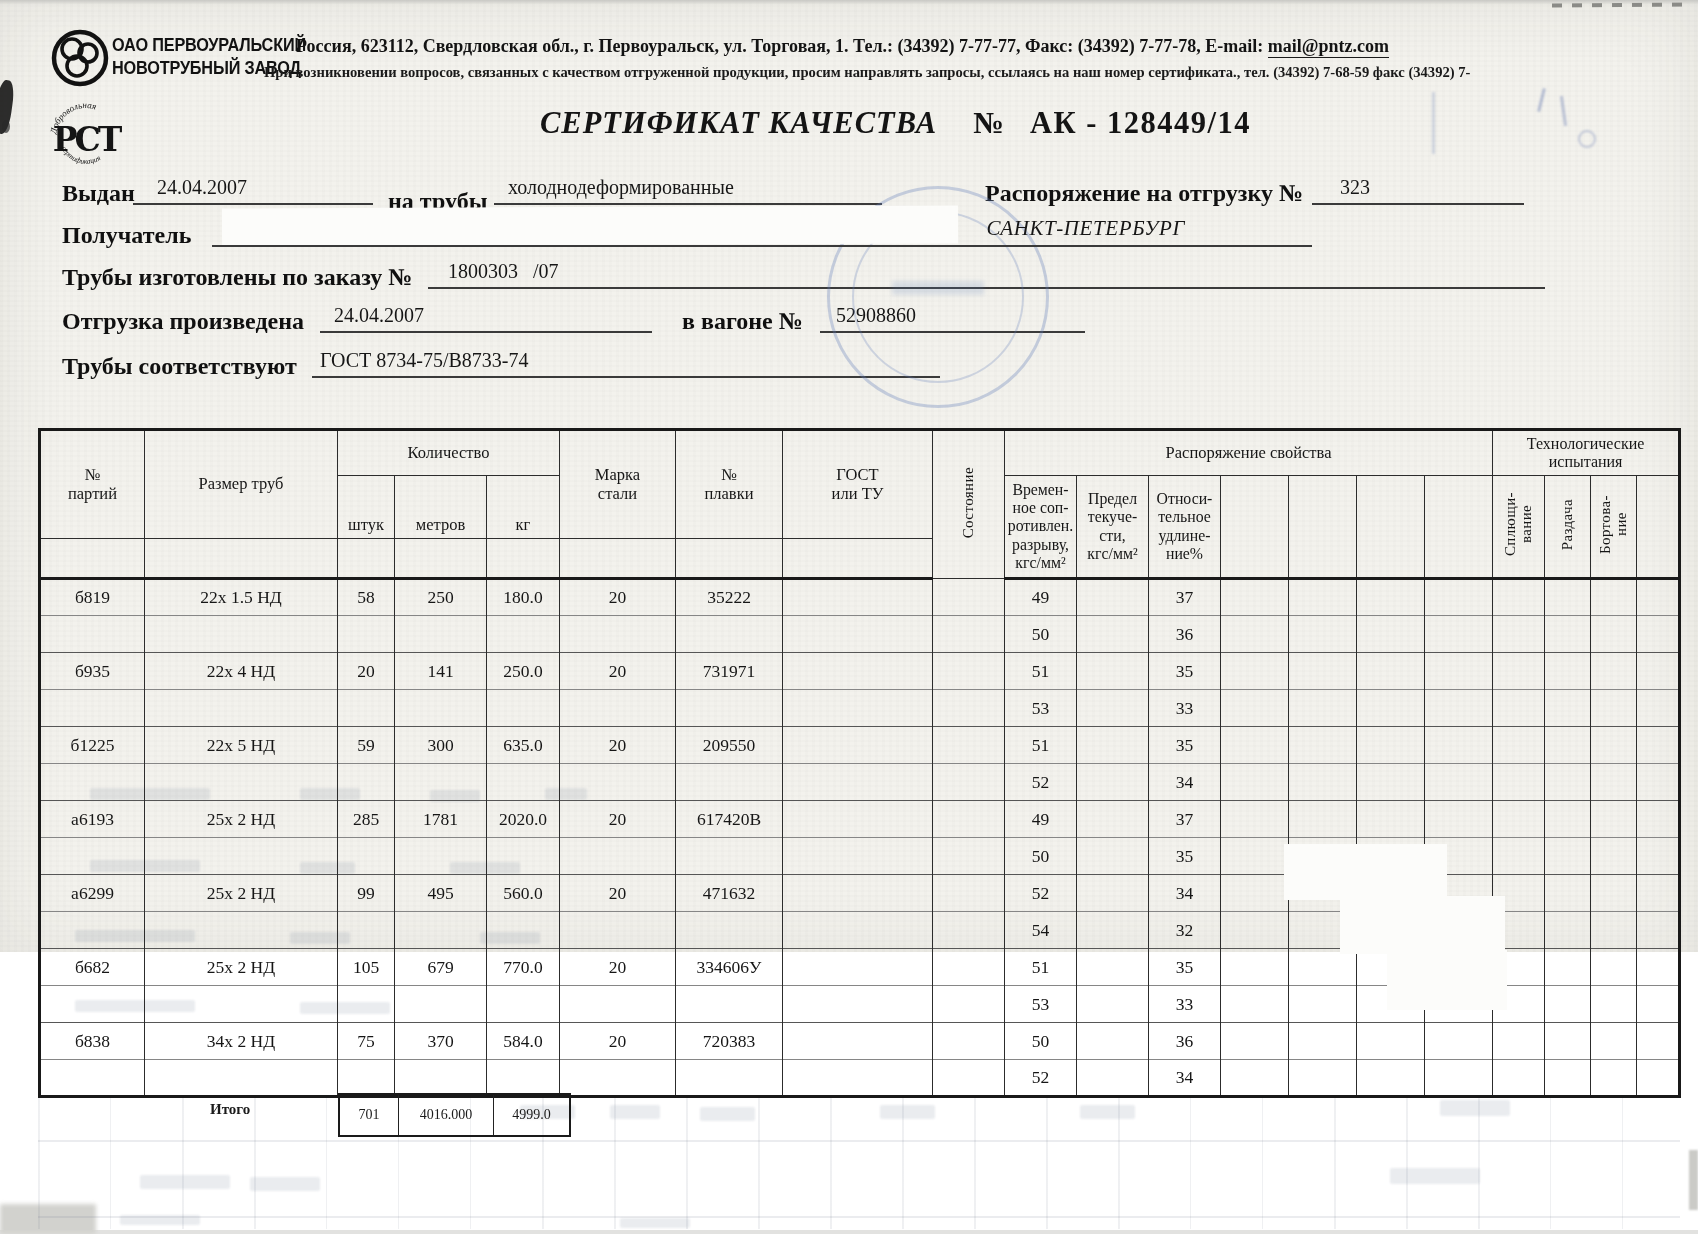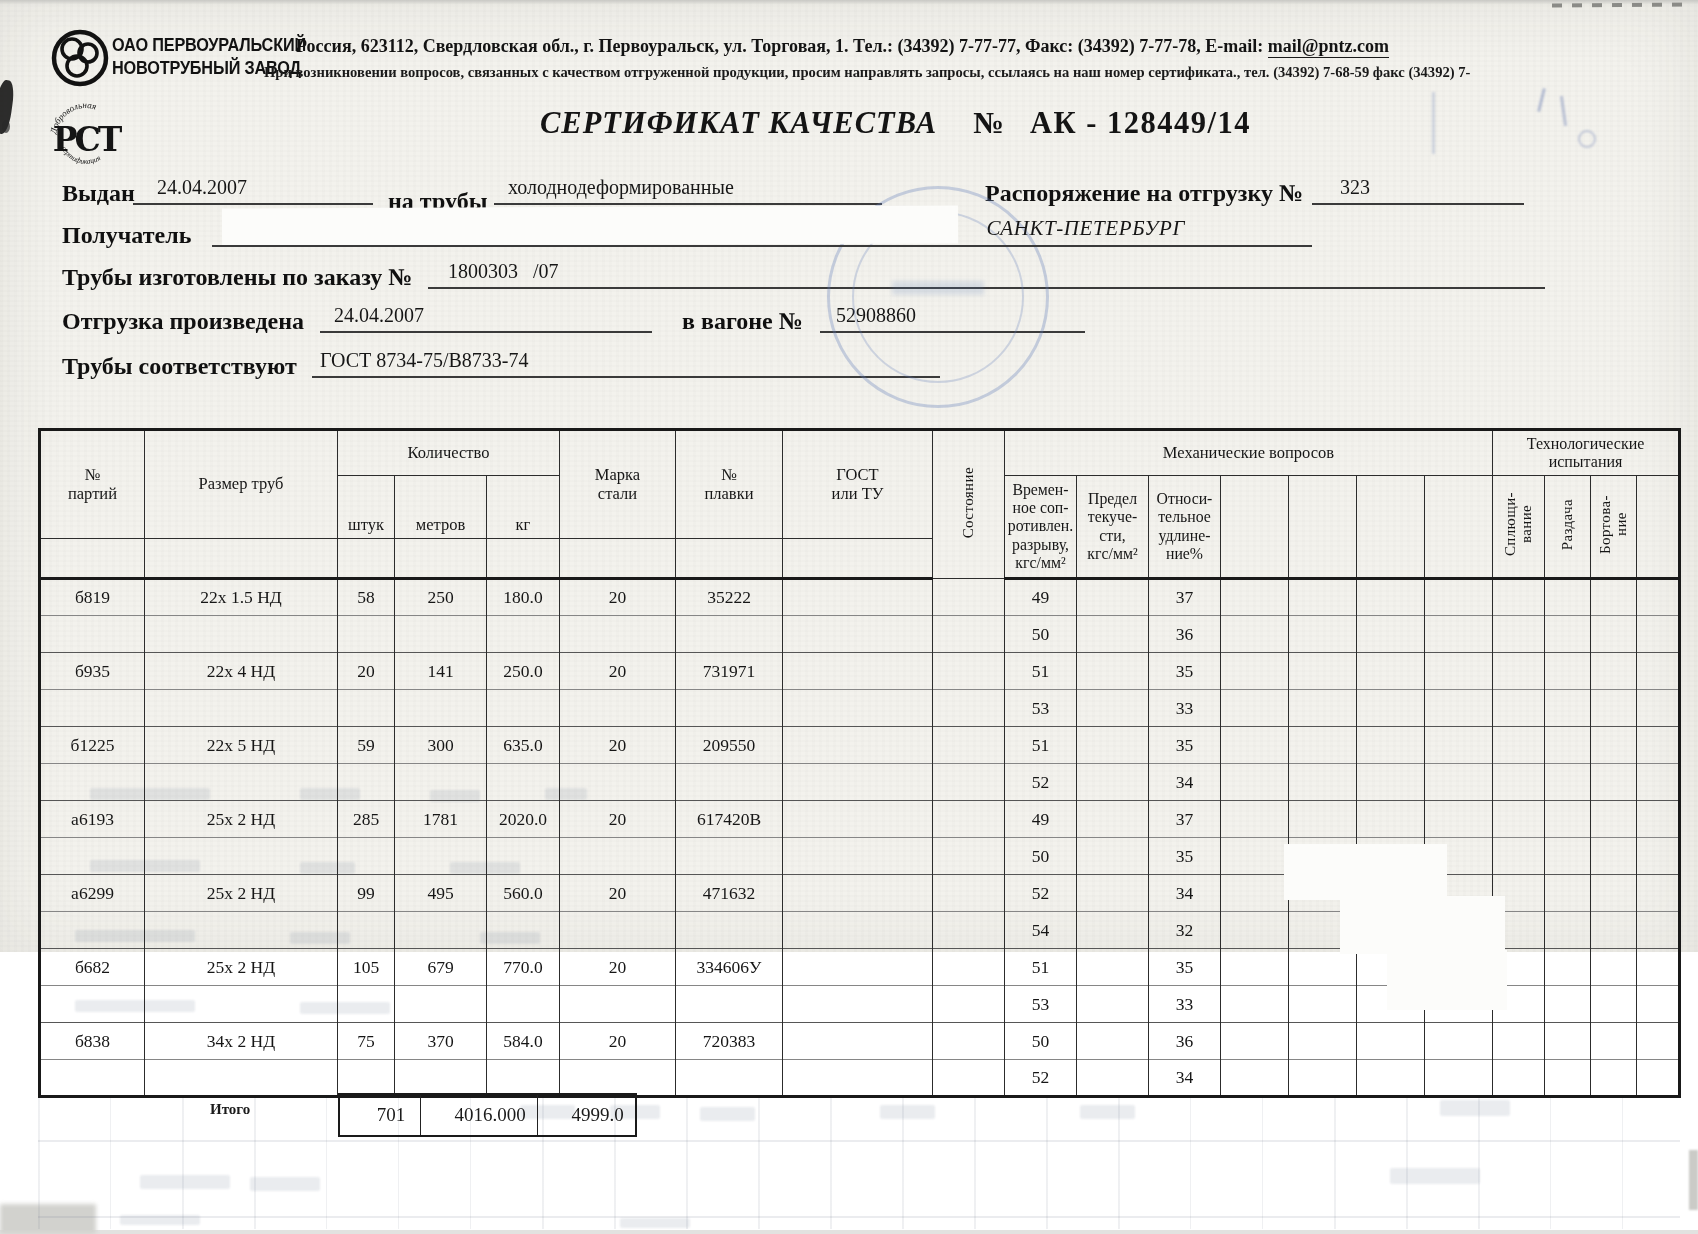--- a/index.html
+++ b/index.html
@@ -53,21 +53,21 @@
   .deep{border-bottom:3px solid #191919 !important;}
   .vert span{writing-mode:vertical-rl;transform:rotate(180deg);display:inline-block;font-size:15px;line-height:1.08;letter-spacing:.4px;white-space:pre-line;}
   .cert tbody tr{height:37px;}
   .cert tbody td{font-size:17.5px;}
   .cert tbody tr.r1{border-top:1.4px solid #565656;}
   .cert tbody tr.r2{border-top:1.2px solid #868686;}
 
   
   .totals-label{left:210px;top:1101px;font-size:15px;font-weight:bold;}
   .totals-boxes{left:338px;top:1093px;display:flex;border:2.6px solid #1a1a1a;}
-  .tcell{height:40px;line-height:40px;text-align:center;font-size:19px;padding-left:22px;}
+  .tcell{height:40px;line-height:40px;text-align:center;font-size:14px;}
   .tcell + .tcell{border-left:1.7px solid #222;}
   .tc1{width:58px;} .tc2{width:94px;} .tc3{width:75px;}
 
   .footnote{left:785px;top:1142px;width:900px;font-size:16.4px;white-space:nowrap;color:#1c1c1c;}
 
   
   .stamp{left:827px;top:186px;width:216px;height:216px;border-radius:50%;
     border:3px solid rgba(95,125,185,.32);z-index:1;}
   .stamp-inner{left:22px;top:22px;width:168px;height:168px;border-radius:50%;
     border:2px solid rgba(95,125,185,.26);}
@@ -221,21 +221,21 @@
 партий</td>
         <td rowspan="2">Размер труб</td>
         <td colspan="3">Количество</td>
         <td rowspan="2">Марка
 стали</td>
         <td rowspan="2">№
 плавки</td>
         <td rowspan="2">ГОСТ
 или ТУ</td>
         <td rowspan="3" class="vert"><span>Состояние</span></td>
-        <td colspan="7">Механические вопросов</td>
+        <td colspan="7">Распоряжение свойства</td>
         <td colspan="4" style="font-size:16px">Технологические
 испытания</td>
       </tr>
       <tr class="h2">
         <td class="qsub">штук</td>
         <td class="qsub">метров</td>
         <td class="qsub">кг</td>
         <td rowspan="2" class="deep msub">Времен-
 ное соп-
 ротивлен.

